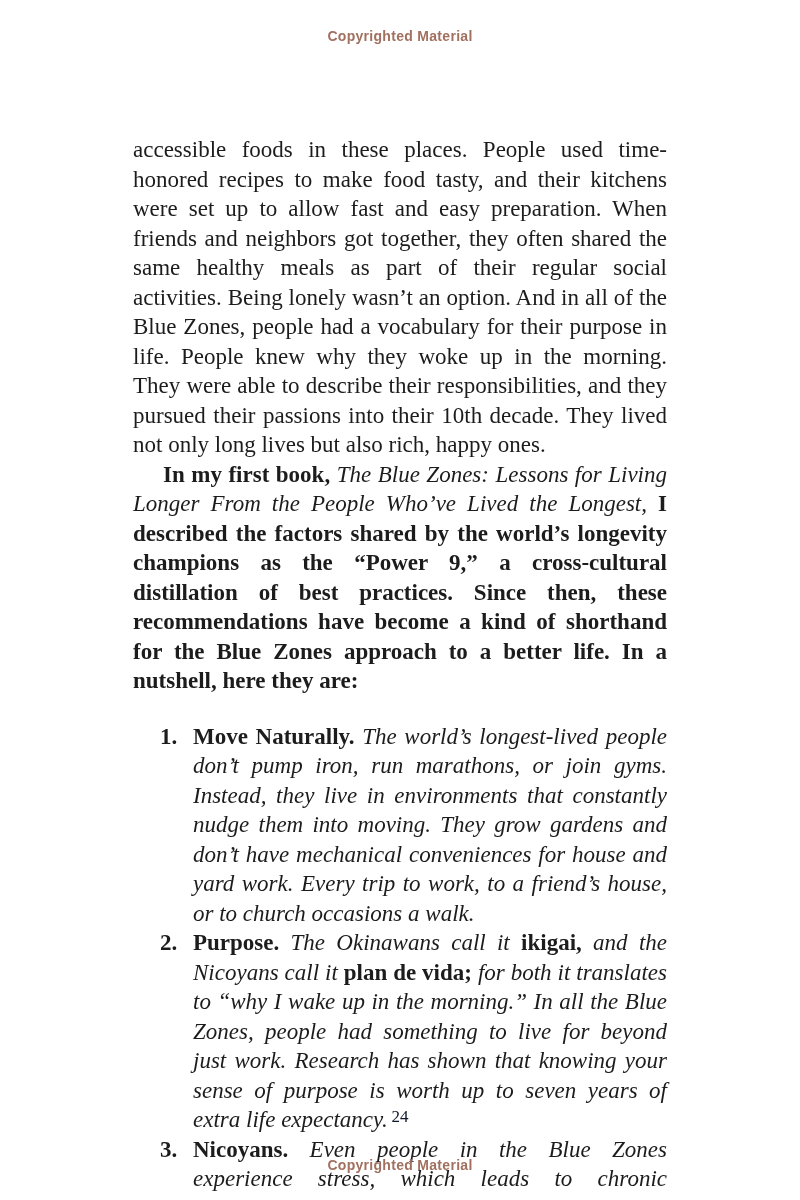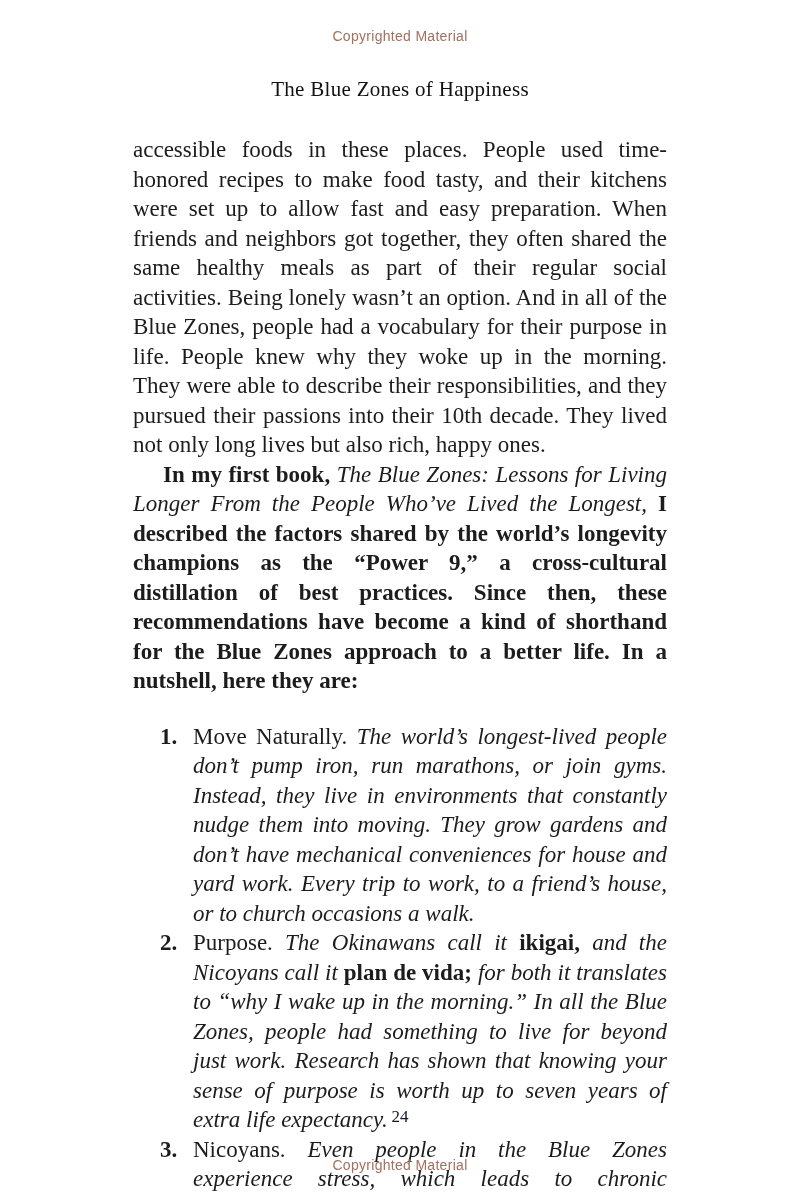--- a/index.html
+++ b/index.html
@@ -15,21 +15,21 @@
     font-family: "Liberation Serif", serif;
     color: #1c1c1c;
     overflow: hidden;
   }
   .copyright {
     position: absolute;
     left: 0;
     width: 100%;
     text-align: center;
     font-family: "Liberation Sans", sans-serif;
-    font-weight: normal;
+    font-weight: bold;
     font-size: 14px;
     letter-spacing: 0.3px;
     color: #a1705f;
   }
   .copyright.top { top: 28px; }
   .copyright.bottom { top: 1157px; }
   .running-head {
     position: absolute;
     top: 77px;
     left: 0;
@@ -64,39 +64,38 @@
     flex: 0 0 33px;
     width: 33px;
     font-weight: bold;
   }
   .item-text {
     flex: 1;
     text-align: justify;
   }
   .seg-roman { font-style: normal; font-weight: bold; }
   .seg-italic { font-style: italic; font-weight: normal; }
-  .seg-bold { font-style: normal; font-weight: normal; }
+  .seg-bold { font-style: normal; font-weight: bold; }
   .page-number {
     position: absolute;
     top: 1107px;
     left: 0;
     width: 100%;
     text-align: center;
     font-size: 17px;
     color: #0f172a;
   }
 </style>
 </head>
 <body>
 
 <div class="page">
 
   <div class="copyright top">Copyrighted Material</div>
 
-  <h1 class="running-head">The Blue Zones of Happiness</h1>
 
   <div class="body-block">
 
     <p class="para">accessible foods in these places. People used time-honored recipes to make food tasty, and their kitchens were set up to allow fast and easy preparation. When friends and neighbors got together, they often shared the same healthy meals as part of their regular social activities. Being lonely wasn’t an option. And in all of the Blue Zones, people had a vocabulary for their purpose in life. People knew why they woke up in the morning. They were able to describe their responsibilities, and they pursued their passions into their 10th decade. They lived not only long lives but also rich, happy ones.</p>
 
     <p class="para indented"><span class="seg-roman">In my first book, </span><span class="seg-italic">The Blue Zones: Lessons for Living Longer From the People Who’ve Lived the Longest, </span><span class="seg-roman">I described the factors shared by the world’s longevity champions as the “Power 9,” a cross-cultural distillation of best practices. Since then, these recommendations have become a kind of shorthand for the Blue Zones approach to a better life. In a nutshell, here they are:</span></p>
 
     <div class="numbered-list">
 
       <div class="list-item">

